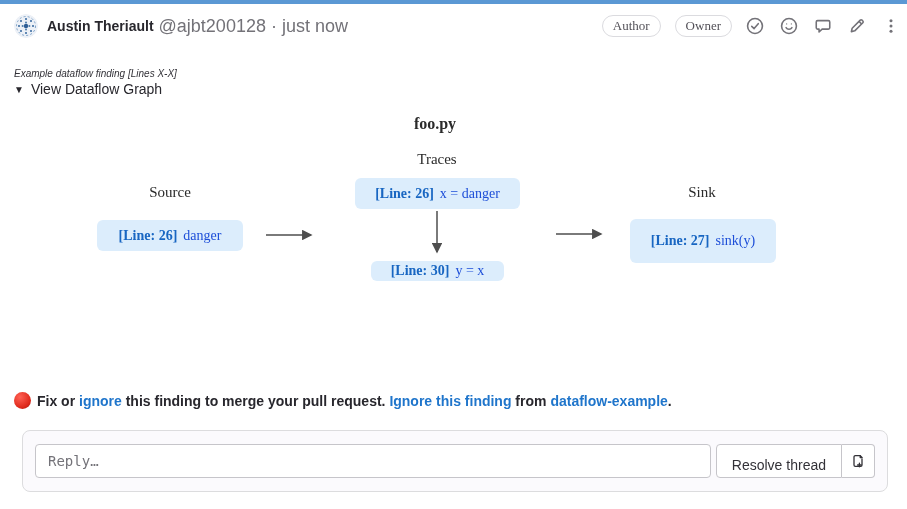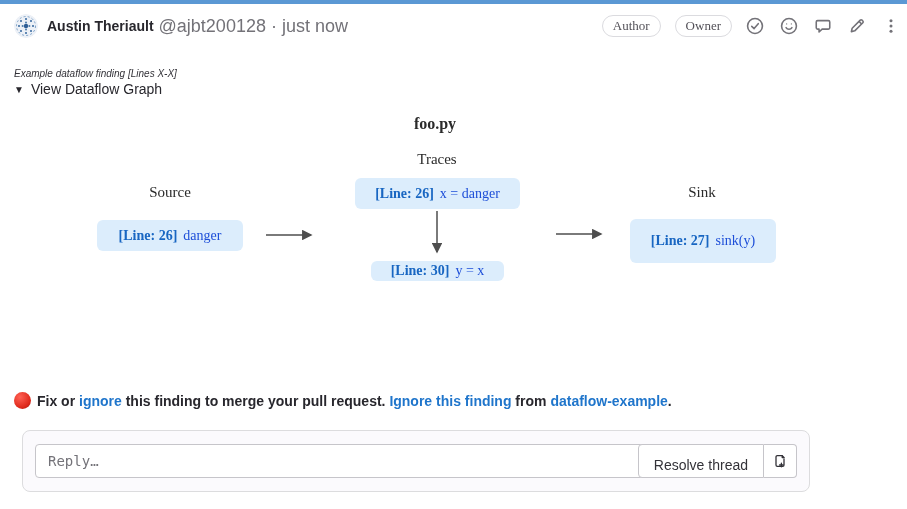--- a/index.html
+++ b/index.html
@@ -39,21 +39,21 @@
   .node-trace2 { left:371px; top:261px; width:133px; height:20px; }
   .node-sink   { left:630px; top:219px; width:146px; height:44px; }
   .edges { position:absolute; top:0; left:0; pointer-events:none; }
 
   
   .notice { position:absolute; top:392px; left:14px; display:flex; align-items:flex-end; font-size:14px; font-weight:700; color:#28272d; white-space:pre; }
   .red-dot { width:17px; height:17px; border-radius:50%; background:radial-gradient(circle at 35% 30%, #ff6154, #e02b1d 62%, #a8140a); margin-right:6px; flex:0 0 17px; }
   .notice a { color:#1f75cb; text-decoration:none; font-weight:700; cursor:pointer; }
 
   
-  .reply-wrap { position:absolute; top:430px; left:22px; width:788px; height:62px; background:#fbfafd; border:1px solid #dcdcde; border-radius:8px; }
+  .reply-wrap { position:absolute; top:430px; left:22px; width:866px; height:62px; background:#fbfafd; border:1px solid #dcdcde; border-radius:8px; }
   .reply-input { position:absolute; top:13px; left:12px; width:676px; height:34px; border:1px solid #c6c5ca; border-radius:4px; background:#fff; padding:0 12px; font-size:14px; font-family:"DejaVu Sans Mono", monospace; color:#333238; }
   .reply-input::placeholder { color:#737278; opacity:1; }
   .btn-group { position:absolute; top:13px; right:12px; height:34px; display:flex; }
   .btn { background:#fff; border:1px solid #c6c5ca; font-size:14px; color:#333238; font-family:"Liberation Sans", sans-serif; cursor:pointer; }
   .btn-resolve { border-radius:4px 0 0 4px; padding:12px 15px; height:34px; }
   .btn-icon { border-radius:0 4px 4px 0; border-left:none; width:33px; height:34px; display:flex; align-items:center; justify-content:center; }
 </style>
 </head>
 <body>
 

